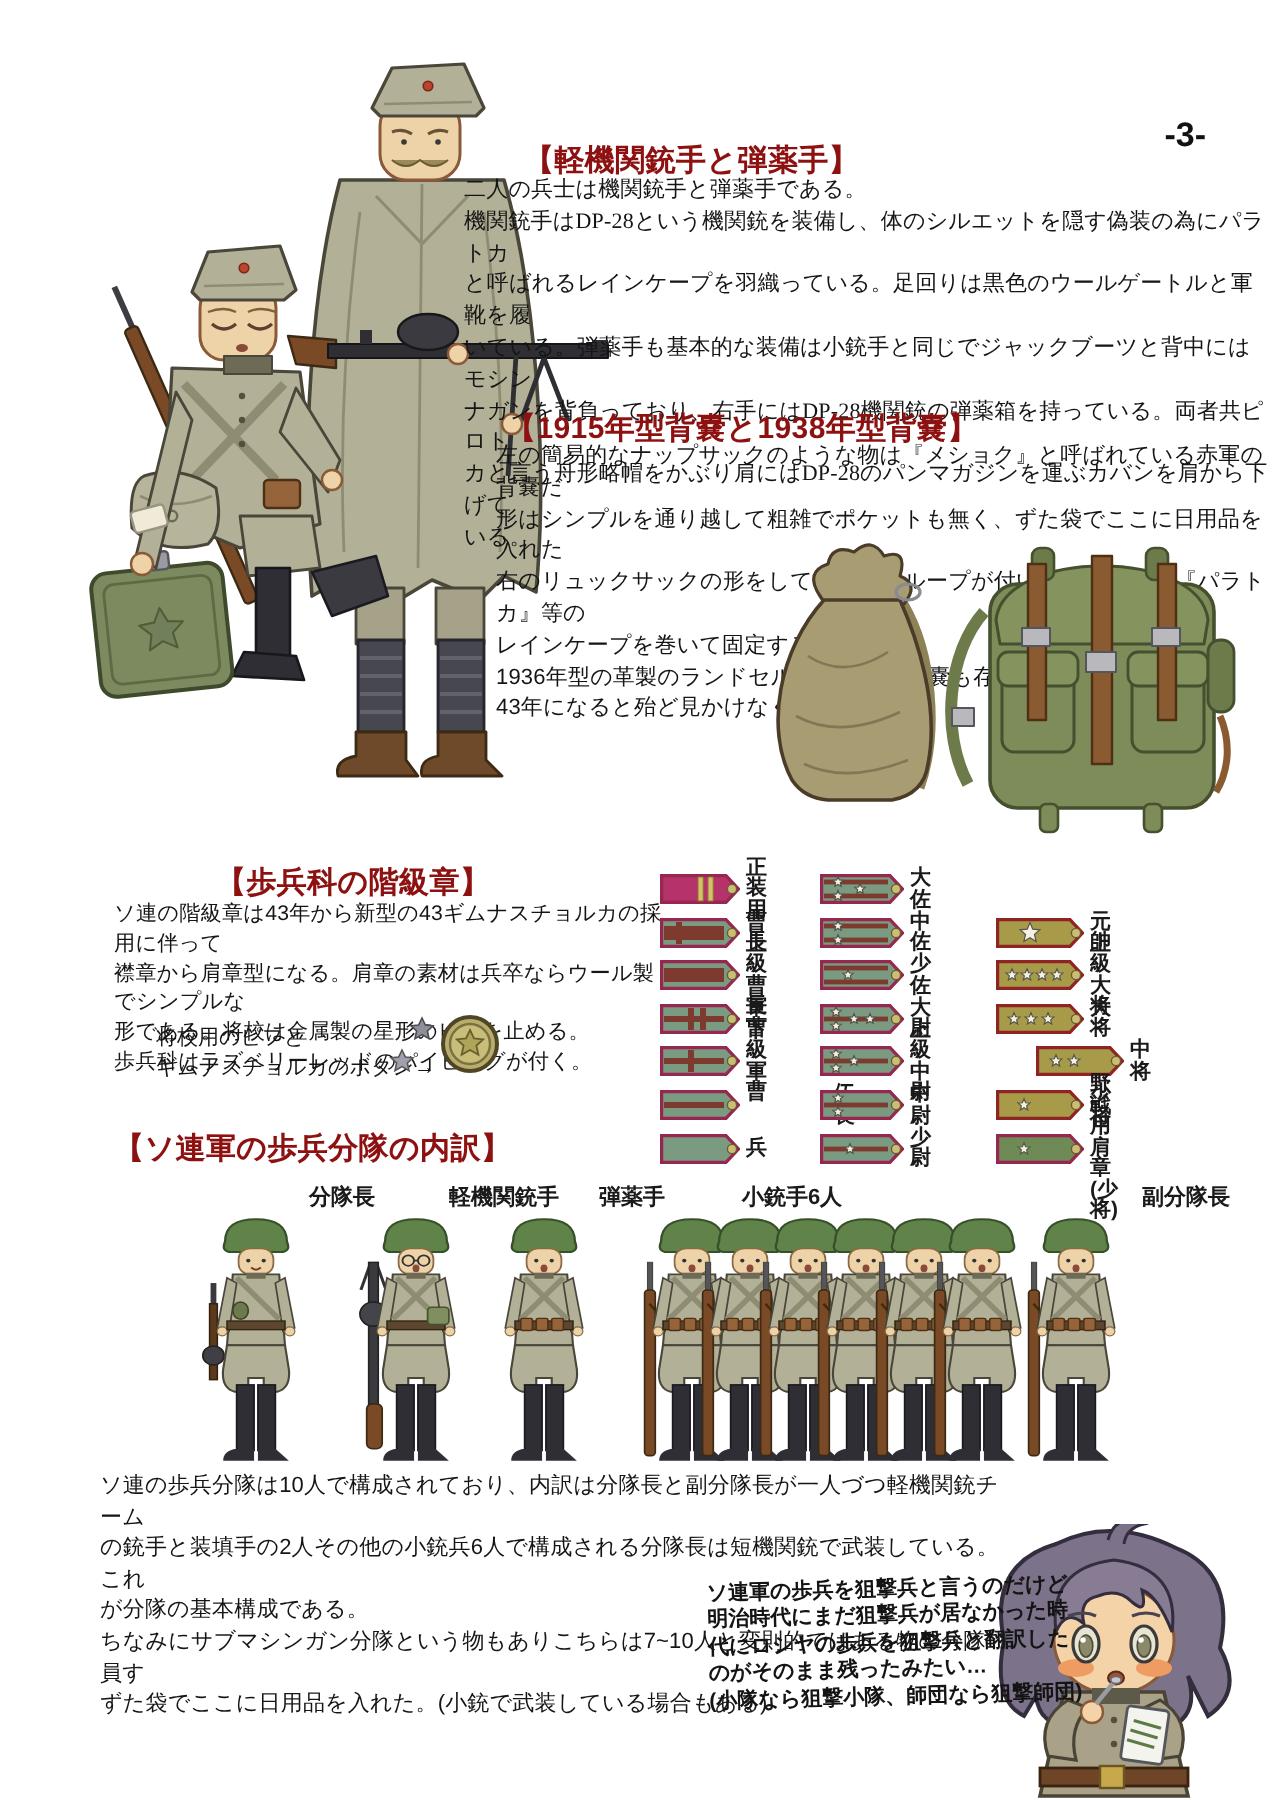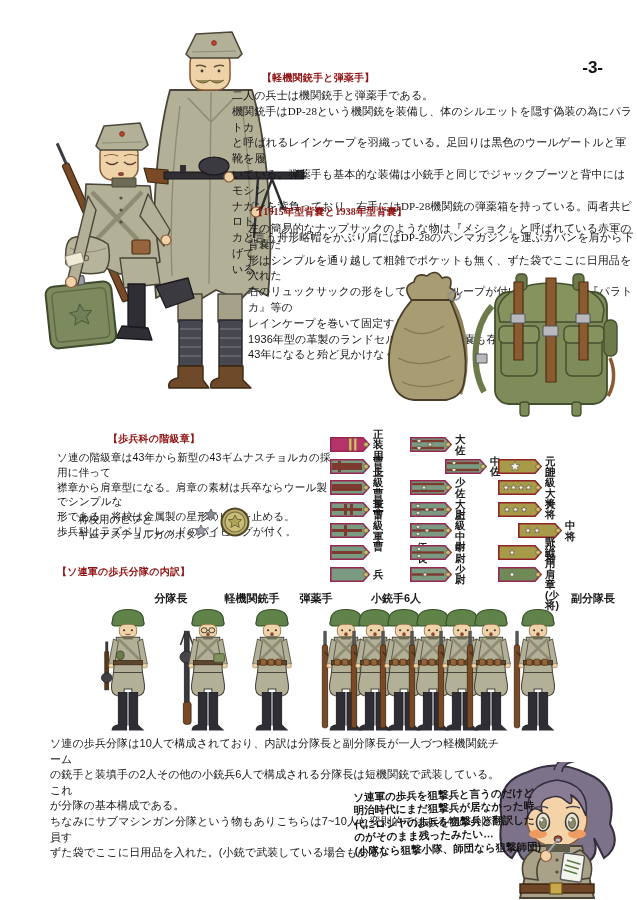--- a/index.html
+++ b/index.html
@@ -1,19 +1,19 @@
 <!DOCTYPE html>
 <html><head>
 <meta charset="utf-8">
 <style>
   html,body{margin:0;padding:0;background:#e8e8e8;}
   .page{position:relative;width:637px;height:900px;background:#ffffff;overflow:hidden;
         font-family:"Liberation Sans","DejaVu Sans",sans-serif;color:#111;}
   .abs{position:absolute;}
-  .sec-title{position:absolute;font-weight:bold;font-size:10px;color:#8e1111;white-space:pre-line;letter-spacing:0.2px;font-family:Liberation Serif, serif;}
+  .sec-title{position:absolute;font-weight:bold;font-size:15px;color:#8e1111;white-space:pre-line;letter-spacing:0.2px;}
   .body-text{position:absolute;font-size:11px;line-height:15.8px;font-weight:500;color:#151515;white-space:pre-line;letter-spacing:0.1px;}
   .page-num{position:absolute;right:34px;top:58px;font-size:17px;font-weight:bold;color:#111;}
   .rank-item{position:absolute;height:15px;display:flex;align-items:center;}
   .rank-item svg{flex:0 0 auto;}
   .rank-label{font-size:10.5px;font-weight:bold;margin-left:3px;white-space:pre-line;line-height:10.5px;color:#1a1a1a;}
   .squad-label{position:absolute;transform:translateX(-50%);font-size:11px;font-weight:bold;color:#1a1a1a;white-space:nowrap;margin-left:44px;}
   .soldier{position:absolute;}
   .footnote{position:absolute;font-size:10.5px;font-weight:bold;line-height:13.4px;color:#141414;
             white-space:pre-line;transform:rotate(-1.5deg);z-index:6;}
   .pips-note{position:absolute;font-size:10.5px;font-weight:500;line-height:14.5px;color:#151515;white-space:pre-line;}
@@ -242,21 +242,21 @@
           <polygon points="0.8,0.8 35,0.8 41.2,7.5 35,14.2 0.8,14.2" fill="#7a9b82" stroke="#96274e" stroke-width="1.6"></polygon>
           <rect x="2" y="2.8" width="32" height="2.4" fill="#7c3b2e"></rect>
           <rect x="2" y="9.8" width="32" height="2.4" fill="#7c3b2e"></rect>
           <polygon points="9.00,1.30 9.71,3.02 11.57,3.17 10.16,4.38 10.59,6.18 9.00,5.21 7.41,6.18 7.84,4.38 6.43,3.17 8.29,3.02" fill="#f4f1e2" stroke="#55544a" stroke-width="0.6"></polygon>
           <polygon points="9.00,8.30 9.71,10.02 11.57,10.17 10.16,11.38 10.59,13.18 9.00,12.21 7.41,13.18 7.84,11.38 6.43,10.17 8.29,10.02" fill="#f4f1e2" stroke="#55544a" stroke-width="0.6"></polygon>
           <polygon points="20.00,4.80 20.71,6.52 22.57,6.67 21.16,7.88 21.59,9.68 20.00,8.71 18.41,9.68 18.84,7.88 17.43,6.67 19.29,6.52" fill="#f4f1e2" stroke="#55544a" stroke-width="0.6"></polygon>
           <circle cx="38" cy="7.5" r="2.3" fill="#cabd76" stroke="#6a5c2c" stroke-width="0.7"></circle>
         </svg>
         <span class="rank-label">大佐</span>
       </div>
-      <div class="rank-item" style="left: 410px; top: 458.6px; margin-left: 35px;">
+      <div class="rank-item" style="left: 410px; top: 458.6px;">
         <svg width="42" height="15" viewBox="0 0 42 15">
           <polygon points="0.8,0.8 35,0.8 41.2,7.5 35,14.2 0.8,14.2" fill="#7a9b82" stroke="#96274e" stroke-width="1.6"></polygon>
           <rect x="2" y="2.8" width="32" height="2.4" fill="#7c3b2e"></rect>
           <rect x="2" y="9.8" width="32" height="2.4" fill="#7c3b2e"></rect>
           <polygon points="9.00,1.30 9.71,3.02 11.57,3.17 10.16,4.38 10.59,6.18 9.00,5.21 7.41,6.18 7.84,4.38 6.43,3.17 8.29,3.02" fill="#f4f1e2" stroke="#55544a" stroke-width="0.6"></polygon>
           <polygon points="9.00,8.30 9.71,10.02 11.57,10.17 10.16,11.38 10.59,13.18 9.00,12.21 7.41,13.18 7.84,11.38 6.43,10.17 8.29,10.02" fill="#f4f1e2" stroke="#55544a" stroke-width="0.6"></polygon>
           <circle cx="38" cy="7.5" r="2.3" fill="#cabd76" stroke="#6a5c2c" stroke-width="0.7"></circle>
         </svg>
         <span class="rank-label">中佐</span>
       </div>

